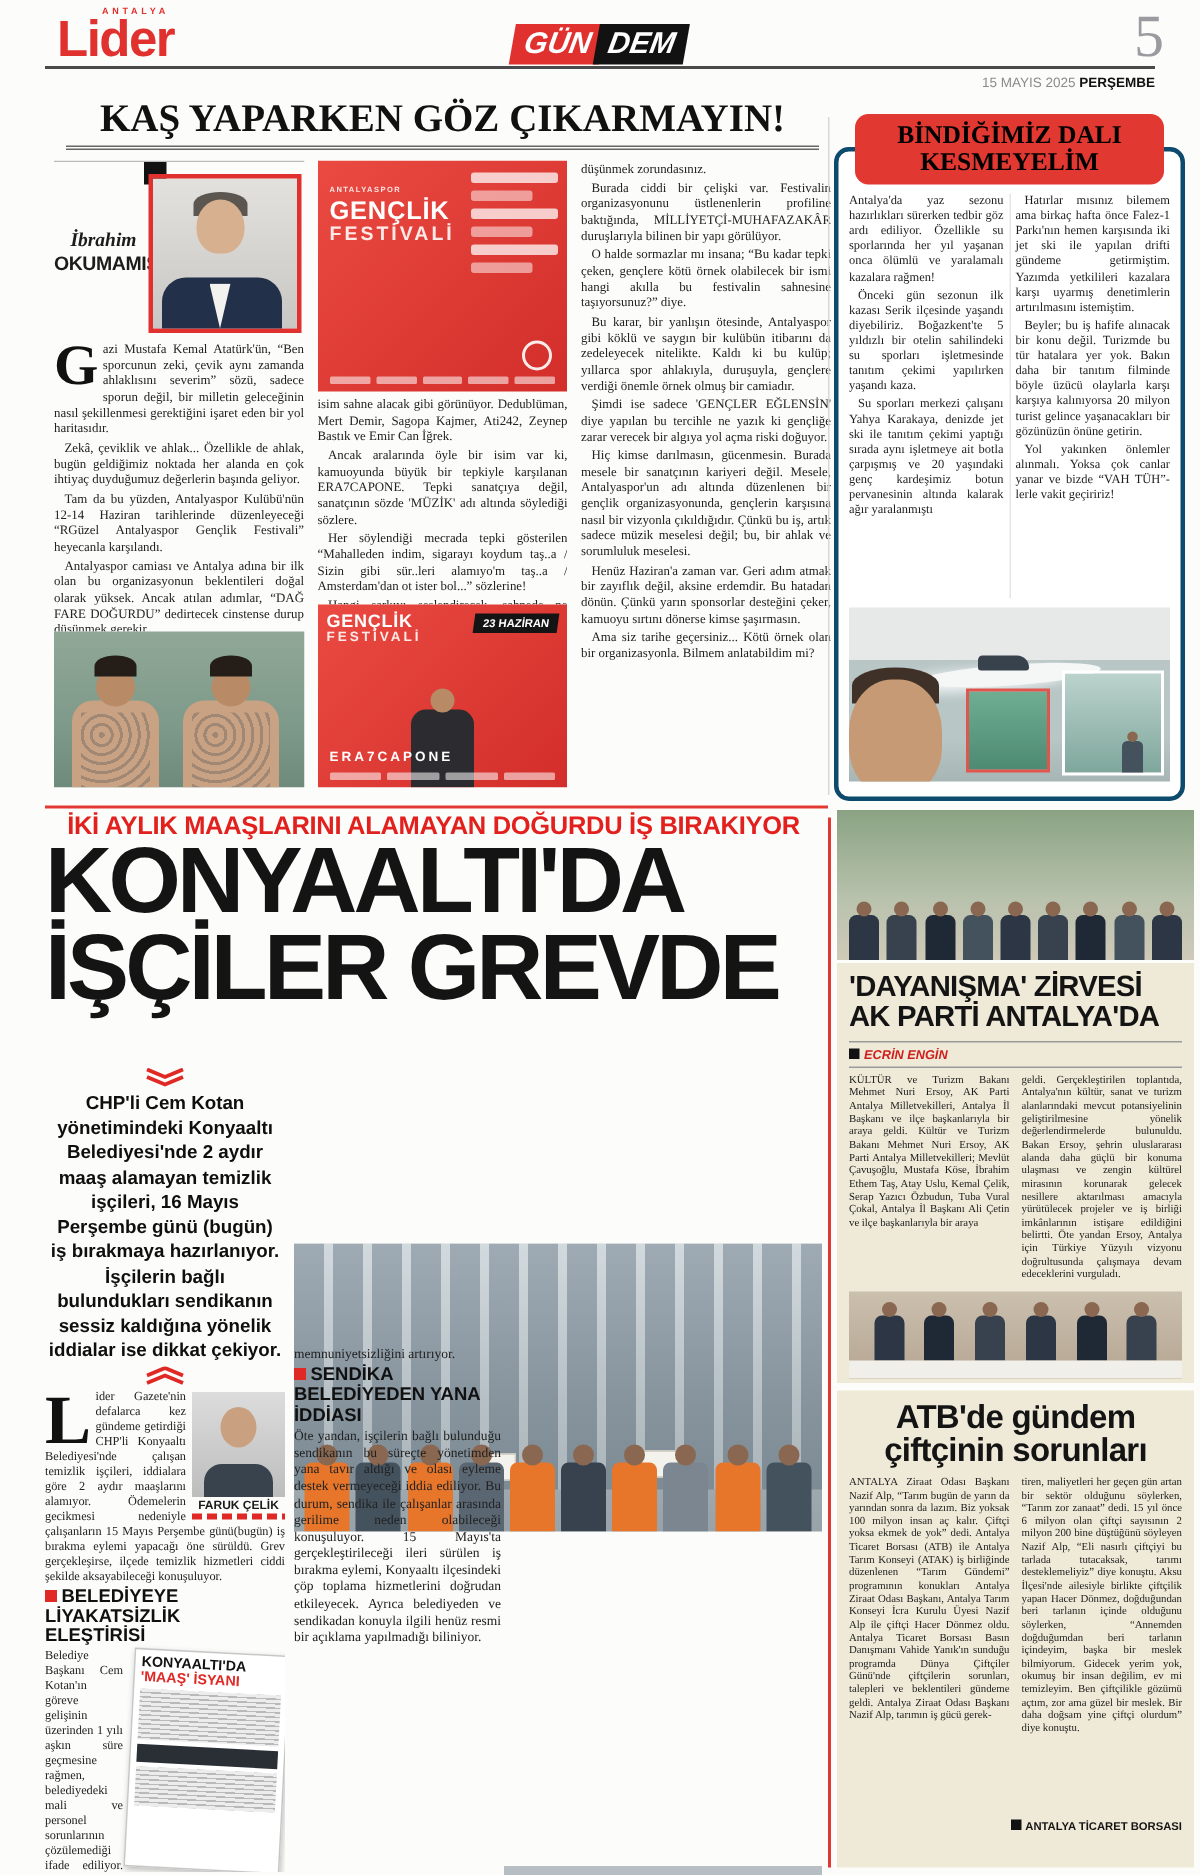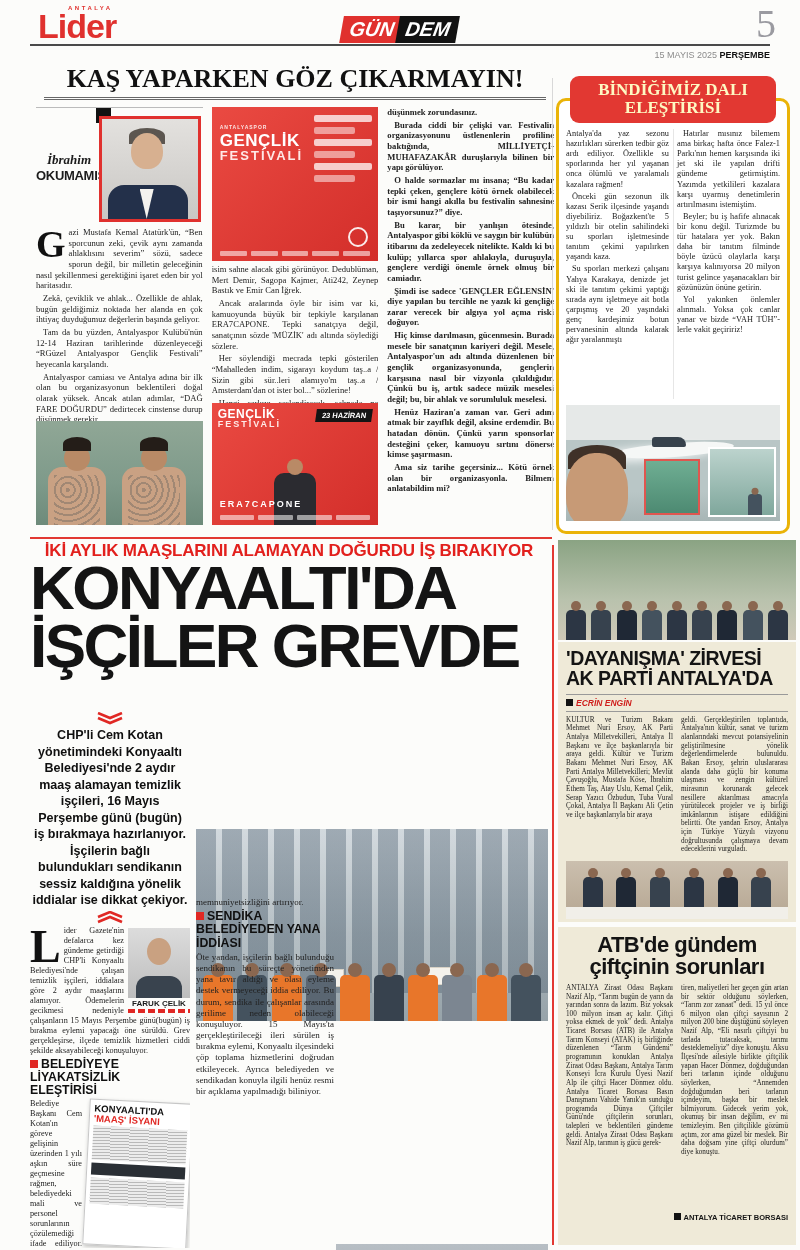--- a/index.html
+++ b/index.html
@@ -48,22 +48,22 @@
   .lineup i{display:block;height:7px;background:rgba(255,255,255,.75);border-radius:2px;margin-bottom:5px;}
   .lineup i:nth-child(2n){width:70%;background:rgba(255,255,255,.5);}
   .logorow{position:absolute;left:8px;right:8px;bottom:5px;display:flex;gap:4px;}
   .logorow i{flex:1;height:5px;background:rgba(255,255,255,.55);border-radius:1px;}
   .ringlogo{position:absolute;right:10px;bottom:14px;width:16px;height:16px;border:2px solid #fff;border-radius:50%;opacity:.9;}
   .p2badge{position:absolute;right:6px;top:6px;background:#141414;color:#fff;font:900 7.5px "Liberation Sans",sans-serif;padding:2px 6px;transform:skewX(-8deg);}
   .p2artist{position:absolute;left:8px;bottom:16px;font:700 9px "Liberation Sans",sans-serif;letter-spacing:2px;color:#fff;}
   .p2man{position:absolute;left:50%;bottom:0;width:42px;height:52px;transform:translateX(-50%);background:#2b2b30;border-radius:10px 10px 0 0;}
   .p2man::before{content:"";position:absolute;top:-14px;left:50%;transform:translateX(-50%);width:16px;height:16px;border-radius:50%;background:#b98a66;}
   
-  .op-titlebox{position:absolute;left:14px;right:20px;top:0;background:#e23832;border-radius:9px;color:#fef9c3;text-align:center;font:700 17px/1.05 "Liberation Serif",serif;padding:5px 2px 6px;z-index:2;}
-  .op-frame{position:absolute;left:0;right:6px;top:22px;bottom:0;border:3px solid #eab308;border-radius:10px;background:#fff;padding:28px 7px 7px;box-sizing:border-box;}
+  .op-titlebox{position:absolute;left:14px;right:20px;top:0;background:#e23832;border-radius:9px;color:#000000;text-align:center;font:700 17px/1.05 "Liberation Serif",serif;padding:5px 2px 6px;z-index:2;}
+  .op-frame{position:absolute;left:0;right:6px;top:22px;bottom:0;border:3px solid #0c4a6e;border-radius:10px;background:#fff;padding:28px 7px 7px;box-sizing:border-box;}
   .op-cols{column-count:2;column-gap:8px;column-rule:1px solid #e6e6e6;height:270px;overflow:hidden;font-size:8.3px;line-height:1.22;text-align:justify;}
   .op-cols p{margin:0 0 2px;text-indent:6px;}
   
   .redrule{background:#e23832;}
   .grayrule{background:#d8d8d8;}
   
   .kicker{font:900 17px/1 "Liberation Sans",sans-serif;color:#e2201d;text-align:center;letter-spacing:-.2px;}
   .bigline{font:900 62px/0.93 "Liberation Sans",sans-serif;letter-spacing:-2.5px;color:#141414;}
   .intro{font:700 12.5px/1.32 "Liberation Sans",sans-serif;text-align:center;color:#0f0f0f;margin:2px 2px;}
   .chev{display:block;margin:2px auto;}
@@ -208,40 +208,40 @@
         <div class="logorow">
             <i></i>
             <i></i>
             <i></i>
             <i></i>
           </div>
       </div>
     </div>
 
     <div class="col">
-      <div class="flow bodytxt" style="margin-top:0;font-weight:bold;">
+      <div class="flow bodytxt" style="margin-top:0;">
         <p class="fst">düşünmek zorundasınız.</p>
         <p>Burada ciddi bir çelişki var. Festivalin organizasyonunu üstlenenlerin profiline baktığında, MİLLİYETÇİ-MUHAFAZAKÂR duruşlarıyla bilinen bir yapı görülüyor.</p>
         <p>O halde sormazlar mı insana; “Bu kadar tepki çeken, gençlere kötü örnek olabilecek bir ismi hangi akılla bu festivalin sahnesine taşıyorsunuz?” diye.</p>
         <p>Bu karar, bir yanlışın ötesinde, Antalyaspor gibi köklü ve saygın bir kulübün itibarını da zedeleyecek nitelikte. Kaldı ki bu kulüp; yıllarca spor ahlakıyla, duruşuyla, gençlere verdiği önemle örnek olmuş bir camiadır.</p>
         <p>Şimdi ise sadece 'GENÇLER EĞLENSİN' diye yapılan bu tercihle ne yazık ki gençliğe zarar verecek bir algıya yol açma riski doğuyor.</p>
         <p>Hiç kimse darılmasın, gücenmesin. Burada mesele bir sanatçının kariyeri değil. Mesele, Antalyaspor'un adı altında düzenlenen bir gençlik organizasyonunda, gençlerin karşısına nasıl bir vizyonla çıkıldığıdır. Çünkü bu iş, artık sadece müzik meselesi değil; bu, bir ahlak ve sorumluluk meselesi.</p>
         <p>Henüz Haziran'a zaman var. Geri adım atmak bir zayıflık değil, aksine erdemdir. Bu hatadan dönün. Çünkü yarın sponsorlar desteğini çeker, kamuoyu sırtını dönerse kimse şaşırmasın.</p>
         <p>Ama siz tarihe geçersiniz... Kötü örnek olan bir organizasyonla. Bilmem anlatabildim mi?</p>
       </div>
     </div>
   </div>
 </section>
 
 <div class="abs grayrule" style="left:552px;top:78px;width:1px;height:452px;"></div>
 
 <aside class="abs" style="left:556px;top:76px;width:240px;height:458px;">
   <div class="op-titlebox">
     <span style="display:block;">BİNDİĞİMİZ DALI</span>
-    <span style="display:block;">ELEŞTİRİSİ</span>
+    <span style="display:block;">KESMEYELİM</span>
   </div>
   <div class="op-frame">
     <div class="op-cols">
       <p style="text-indent:0;">Antalya'da yaz sezonu hazırlıkları sürerken tedbir göz ardı ediliyor. Özellikle su sporlarında her yıl yaşanan onca ölümlü ve yaralamalı kazalara rağmen!</p>
       <p>Önceki gün sezonun ilk kazası Serik ilçesinde yaşandı diyebiliriz. Boğazkent'te 5 yıldızlı bir otelin sahilindeki su sporları işletmesinde tanıtım çekimi yapılırken yaşandı kaza.</p>
       <p>Su sporları merkezi çalışanı Yahya Karakaya, denizde jet ski ile tanıtım çekimi yaptığı sırada aynı işletmeye ait botla çarpışmış ve 20 yaşındaki genç kardeşimiz botun pervanesinin altında kalarak ağır yaralanmıştı</p>
       <p>Hatırlar mısınız bilemem ama birkaç hafta önce Falez-1 Parkı'nın hemen karşısında iki jet ski ile yapılan drifti gündeme getirmiştim. Yazımda yetkilileri kazalara karşı uyarmış denetimlerin artırılmasını istemiştim.</p>
       <p>Beyler; bu iş hafife alınacak bir konu değil. Turizmde bu tür hatalara yer yok. Bakın daha bir tanıtım filminde böyle üzücü olaylarla karşı karşıya kalınıyorsa 20 milyon turist gelince yaşanacakları bir gözünüzün önüne getirin.</p>
       <p>Yol yakınken önlemler alınmalı. Yoksa çok canlar yanar ve bizde “VAH TÜH”-lerle vakit geçiririz!</p>
     </div>

